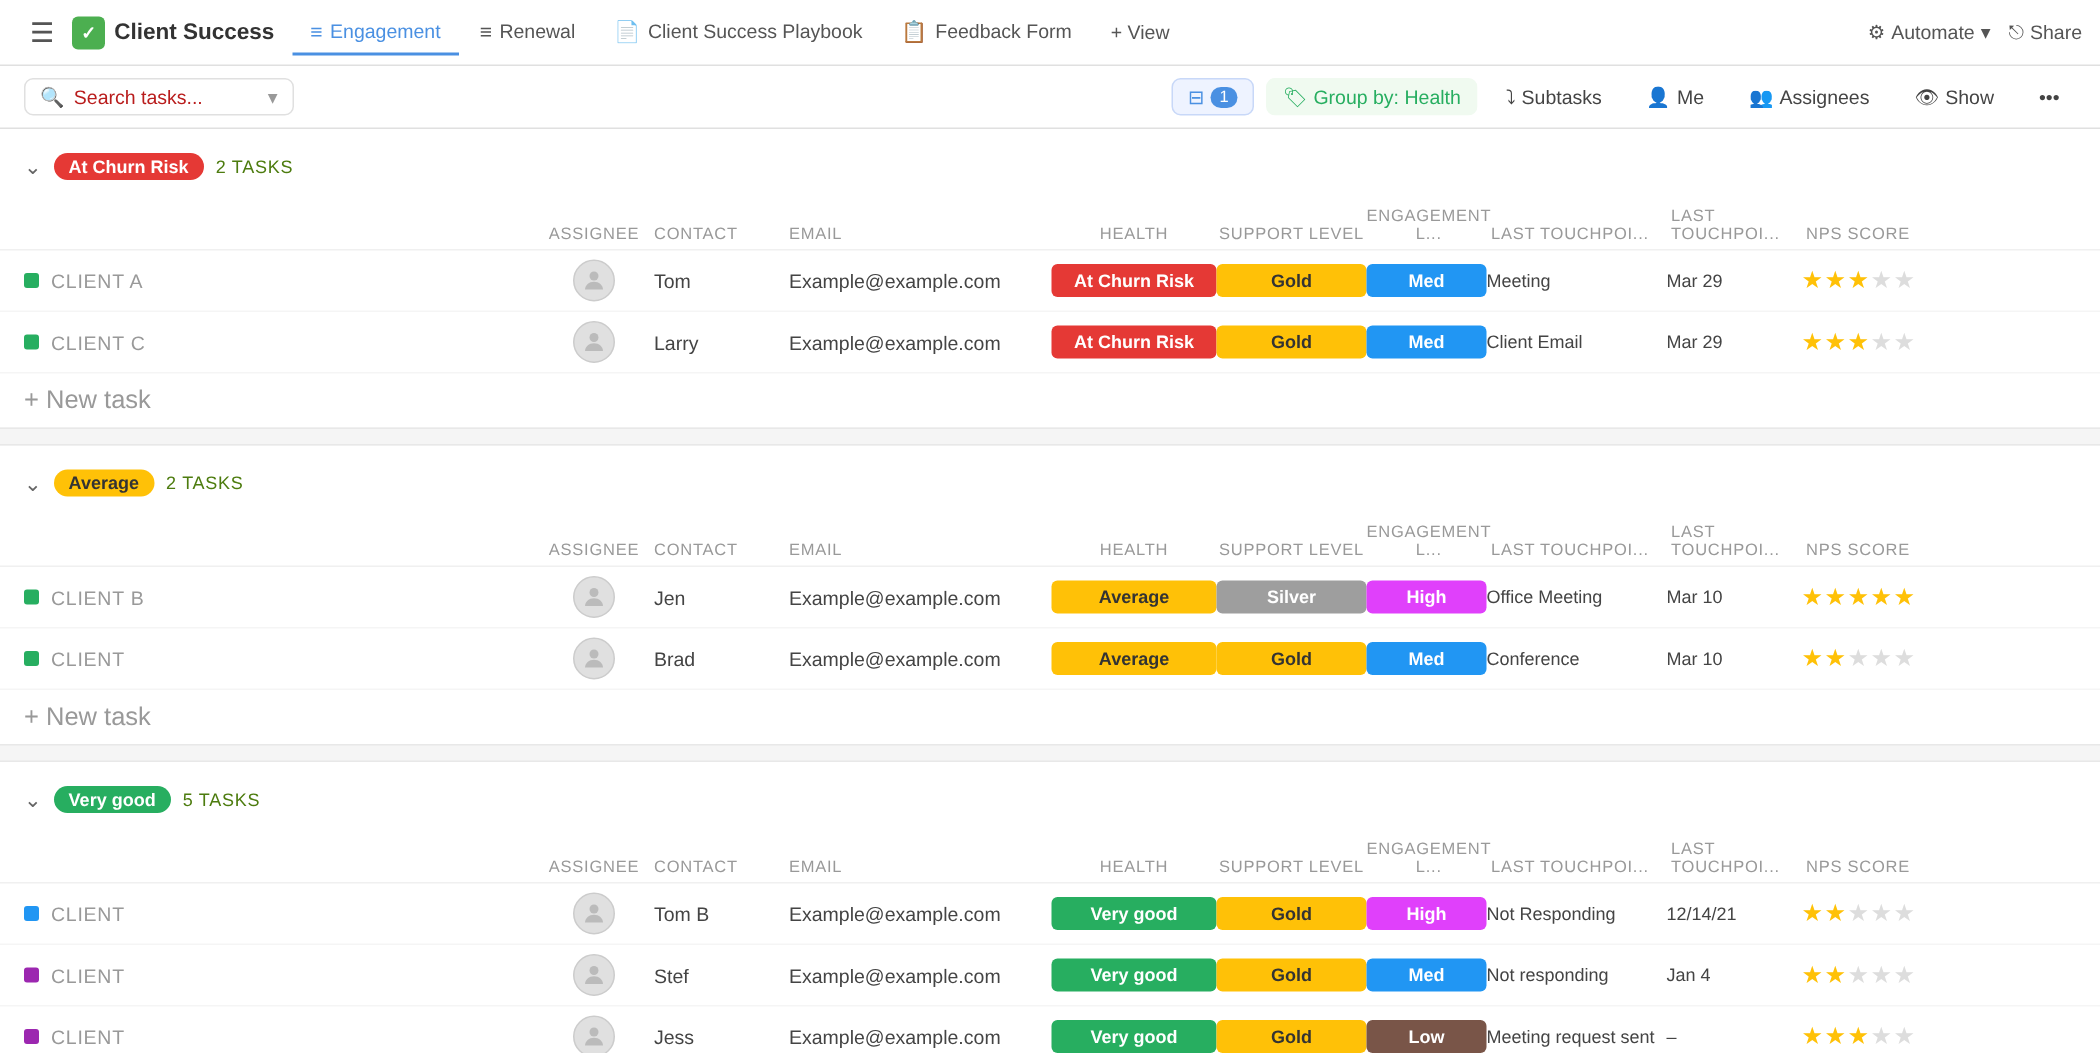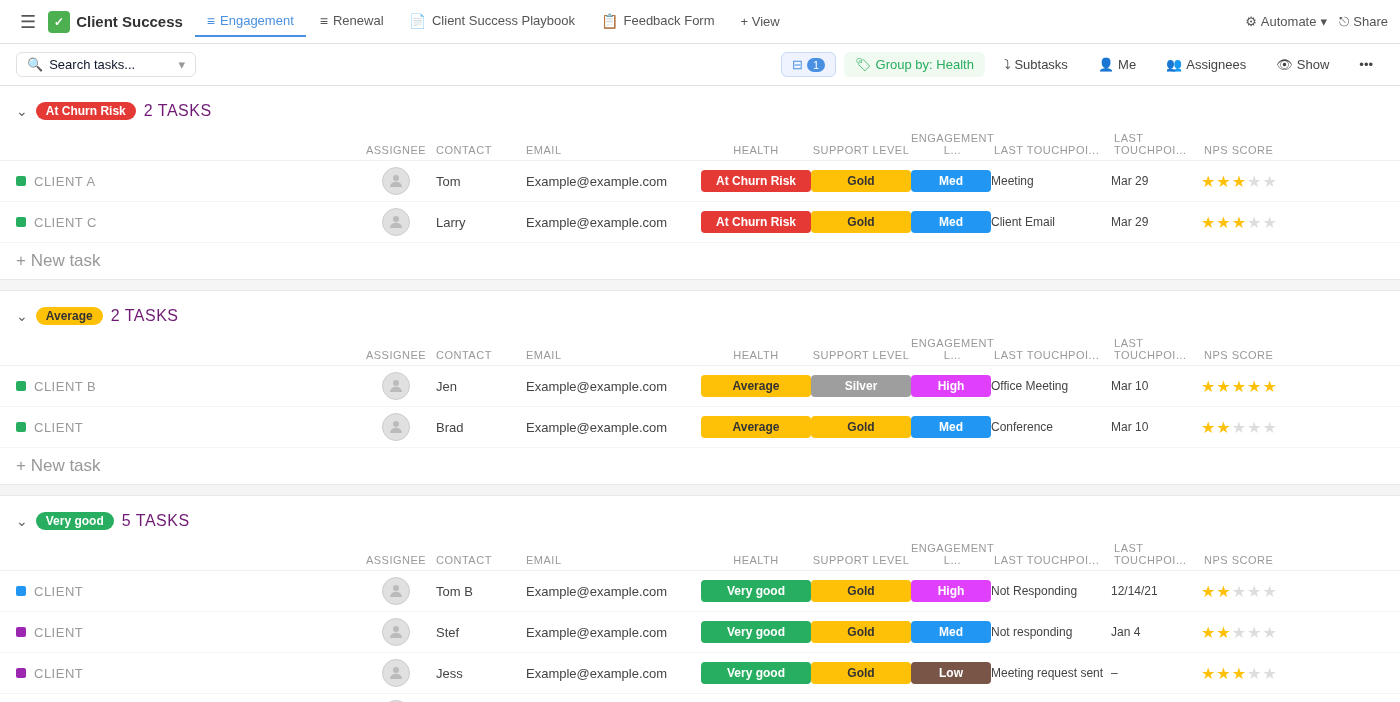--- a/index.html
+++ b/index.html
@@ -32,26 +32,26 @@
     .main { overflow-y: auto; height: calc(702px - 44px - 42px); }
 
     
     .section { margin-bottom: 0; }
     .section-header { display: flex; align-items: center; gap: 8px; padding: 16px 16px 8px 16px; }
     .section-toggle { color: #666; cursor: pointer; font-size: 14px; }
     .section-badge { padding: 2px 10px; border-radius: 12px; font-size: 12px; font-weight: 600; color: white; }
     .badge-churn { background: #e53935; }
     .badge-average { background: #FFC107; color: #333; }
     .badge-verygood { background: #27ae60; }
-    .section-count { color: #701a75; font-size: 16px; text-transform: uppercase; letter-spacing: 0.5px; }
+    .section-count { color: #4d7c0f; font-size: 12px; text-transform: uppercase; letter-spacing: 0.5px; }
     .col-headers { display: flex; align-items: flex-end; padding: 4px 16px; border-bottom: 1px solid #f0f0f0; background: #fff; }
     .col-task { flex: 0 0 340px; font-size: 11px; text-transform: uppercase; letter-spacing: 0.5px; color: #999; }
     .col-assignee { flex: 0 0 80px; font-size: 11px; text-transform: uppercase; letter-spacing: 0.5px; color: #999; text-align: center; }
     .col-contact { flex: 0 0 90px; font-size: 11px; text-transform: uppercase; letter-spacing: 0.5px; color: #999; }
-    .col-email { flex: 0 0 175px; font-size: 11px; text-transform: uppercase; letter-spacing: 0.5px; color: #999; }
+    .col-email { flex: 0 0 175px; font-size: 11px; text-transform: uppercase; letter-spacing: 0.5px; color: #999; margin-top: 18px; }
     .col-health { flex: 0 0 110px; font-size: 11px; text-transform: uppercase; letter-spacing: 0.5px; color: #999; text-align: center; }
     .col-support { flex: 0 0 100px; font-size: 11px; text-transform: uppercase; letter-spacing: 0.5px; color: #999; text-align: center; }
     .col-engagement { flex: 0 0 80px; font-size: 11px; text-transform: uppercase; letter-spacing: 0.5px; color: #999; text-align: center; }
     .col-touchtype { flex: 0 0 120px; font-size: 11px; text-transform: uppercase; letter-spacing: 0.5px; color: #999; }
     .col-touchdate { flex: 0 0 90px; font-size: 11px; text-transform: uppercase; letter-spacing: 0.5px; color: #999; }
     .col-nps { flex: 0 0 140px; font-size: 11px; text-transform: uppercase; letter-spacing: 0.5px; color: #999; }
 
     
     .task-row { display: flex; align-items: center; padding: 6px 16px; border-bottom: 1px solid #f5f5f5; min-height: 40px; }
     .task-name { flex: 0 0 340px; display: flex; align-items: center; gap: 8px; font-size: 13px; }
@@ -132,21 +132,21 @@
     <div class="nav-right-btn">
       <span>⎋</span>
       <span>Share</span>
     </div>
   </div>
 </div>
 
 <div class="toolbar">
   <div class="search-box">
     <span>🔍</span>
-    <span style="color:#0f172a">Search tasks...</span>
+    <span style="color:#b91c1c">Search tasks...</span>
     <span style="margin-left:auto">▾</span>
   </div>
   <div class="toolbar-spacer"></div>
   <div class="toolbar-right">
     <div class="toolbar-btn filter">
       <span>⊟</span>
       <span class="badge">1</span>
     </div>
     <div class="toolbar-btn group">
       <span>🏷</span>

